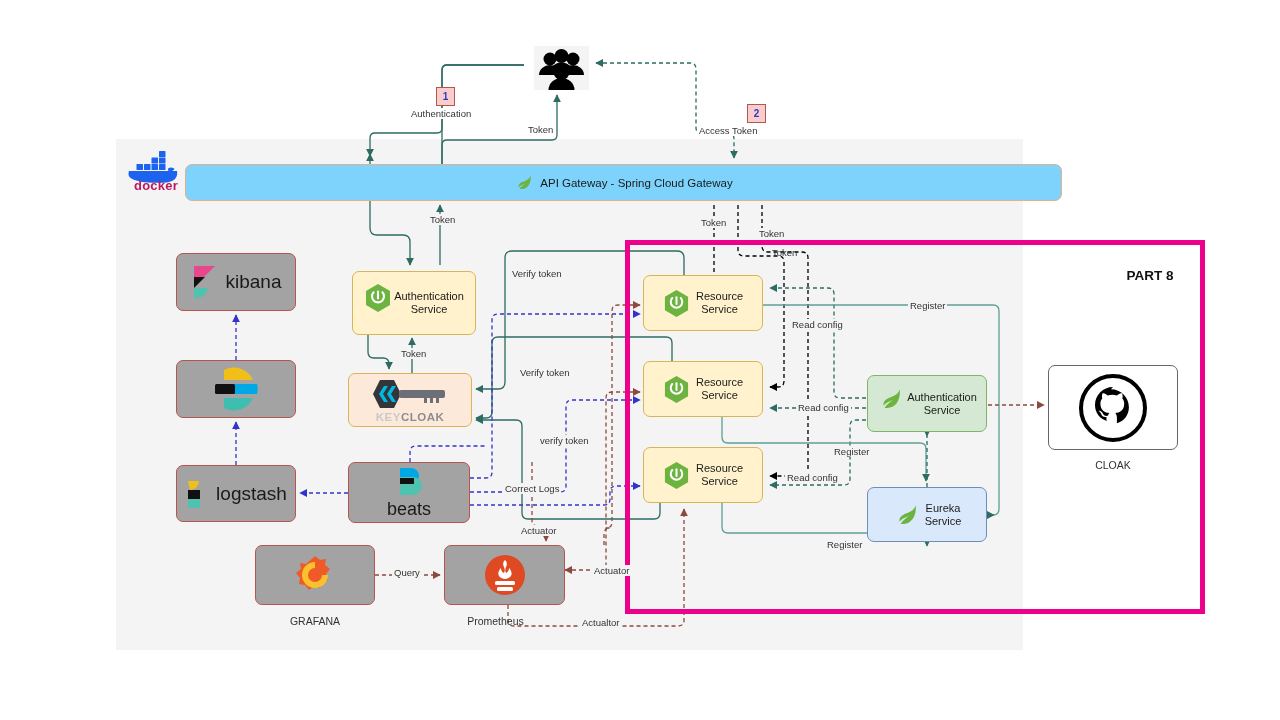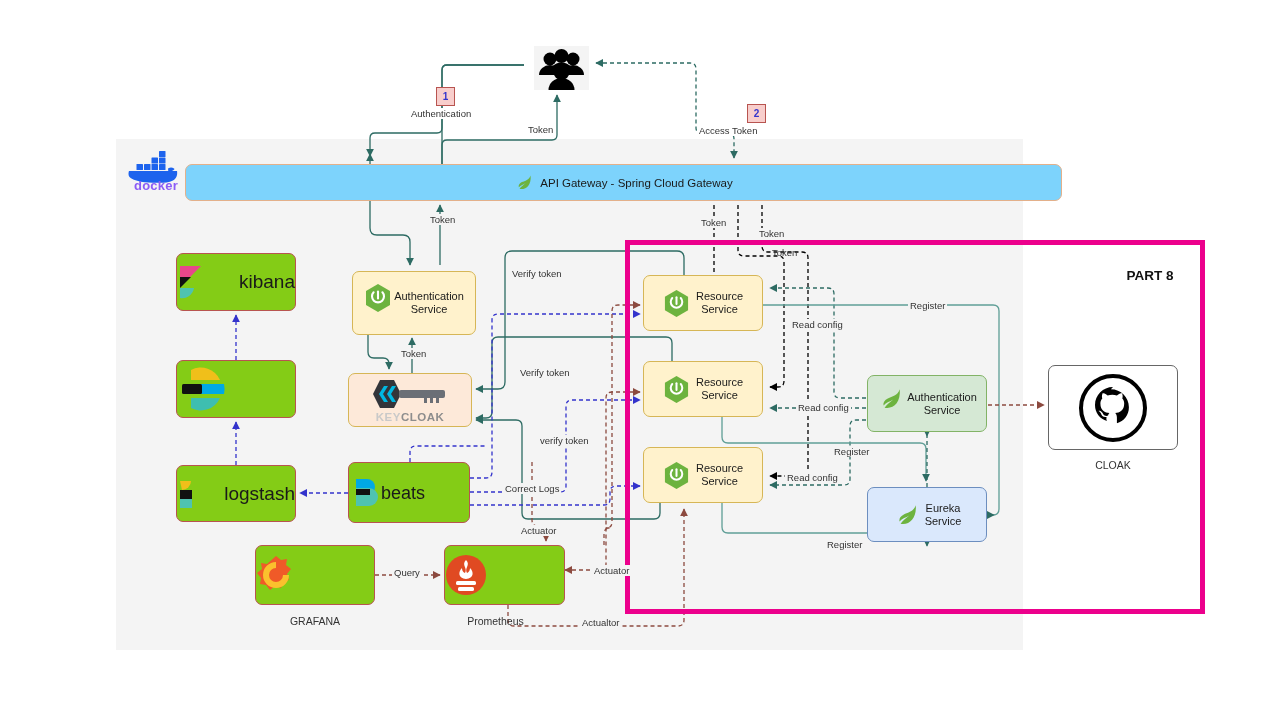--- a/index.html
+++ b/index.html
@@ -10,29 +10,29 @@
   .abs{position:absolute;box-sizing:border-box;}
 
   
   #docker-container{left:116px;top:139px;width:907px;height:511px;background:#f4f4f4;}
   #part2-box{left:625px;top:240px;width:580px;height:374px;border:5px solid #ec008c;background:transparent;}
   #part2-label{left:1090px;top:268px;width:120px;text-align:center;font-size:13.5px;font-weight:bold;color:#111;}
 
   
   #docker-logo{left:126px;top:150px;width:60px;height:50px;}
   #docker-word{left:124px;top:178px;width:64px;text-align:center;font-size:13px;font-weight:bold;
-      color:#8b5cf6;letter-spacing:.2px;}
+      color:#be185d;letter-spacing:.2px;}
 
   
   .node{border-radius:7px;border:1px solid;display:flex;align-items:center;justify-content:center;}
   .gw{left:185px;top:164px;width:877px;height:37px;background:#7dd3fc;border-color:#e3b08a;}
   .gw .lbl{font-size:11.5px;color:#1a1a1a;}
 
   .yellow{background:#fff2cc;border-color:#d6b656;}
-  .elkpink{background:#84cc16;border-color:#b85450;justify-content:space-between;}
+  .elkpink{background:#a3a3a3;border-color:#b85450;}
   .keycloak{background:#fde9d9;border-color:#d6b656;}
   .green{background:#d5e8d4;border-color:#82b366;}
   .blue{background:#dae8fc;border-color:#6c8ebf;}
   .white{background:#ffffff;border-color:#666;}
 
   #auth-svc{left:352px;top:271px;width:124px;height:64px;}
   #keycloak{left:348px;top:373px;width:124px;height:54px;}
   #kibana{left:176px;top:253px;width:120px;height:58px;}
   #elastic{left:176px;top:360px;width:120px;height:58px;}
   #logstash{left:176px;top:465px;width:120px;height:57px;}
@@ -260,21 +260,21 @@
       <svg width="24" height="30" viewBox="0 0 24 30">
           <path d="M3 2 h11 a9 9 0 0 1 -9 9 Z" fill="#f0bf1a"></path>
           <path d="M3 11 h12 v9 H3 Z" fill="#111"></path>
           <path d="M3 20 h12 v9 H3 Z" fill="#4fc3b0"></path>
         </svg>
     </span>
     <span style="font-size:19px;color:#1a1a1a;">logstash</span>
   </div>
 
   <div class="abs node elkpink" id="beats">
-    <div style="display:flex;align-items:center;">
+    <div style="display:flex;flex-direction:column;align-items:center;">
       <span style="display:inline-flex">
         <svg width="32" height="32" viewBox="0 0 32 32">
           <path d="M7 2 h11 a8 8 0 0 1 0 16 H7 Z" fill="#00a9e5"></path>
           <path d="M7 11 h13 a9 9 0 0 1 0 18 H7 Z" fill="#4fc3b0"></path>
           <rect x="7" y="12" width="14" height="6" fill="#111"></rect>
         </svg>
       </span>
       <span style="font-size:18px;color:#1a1a1a;margin-top:1px;">beats</span>
     </div>
   </div>

